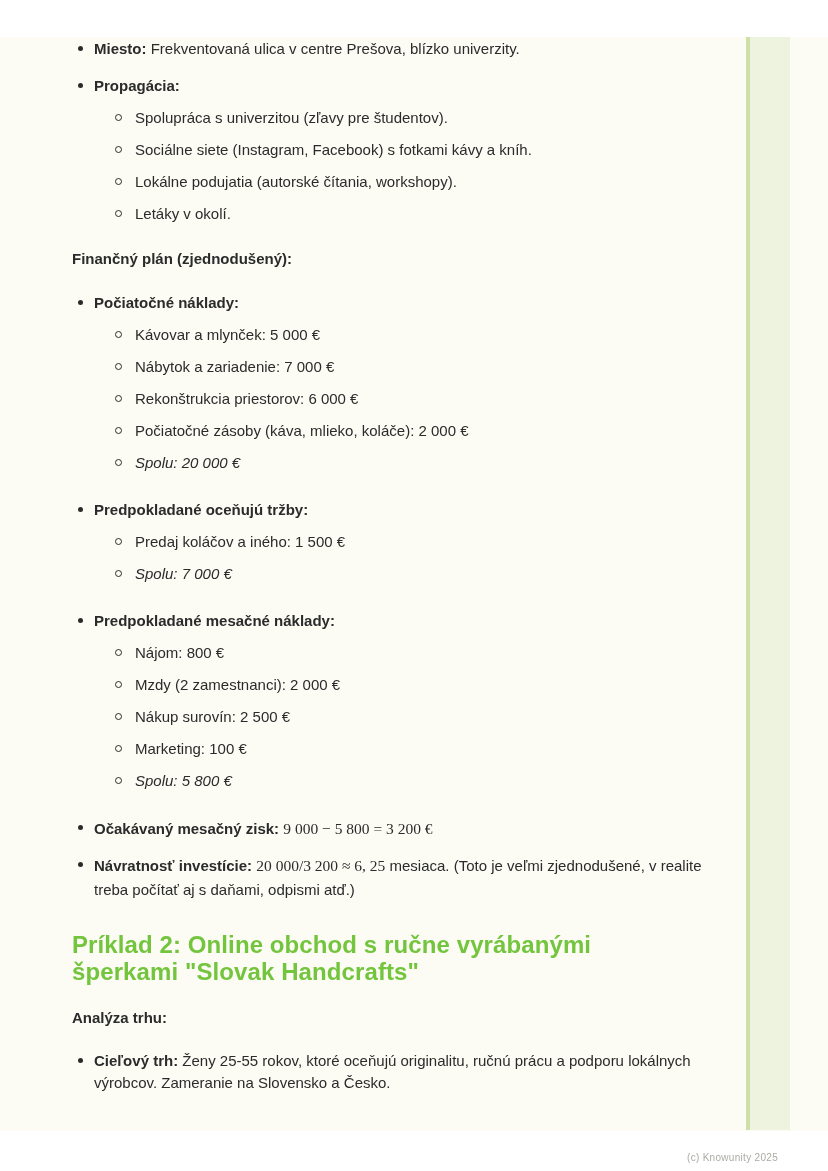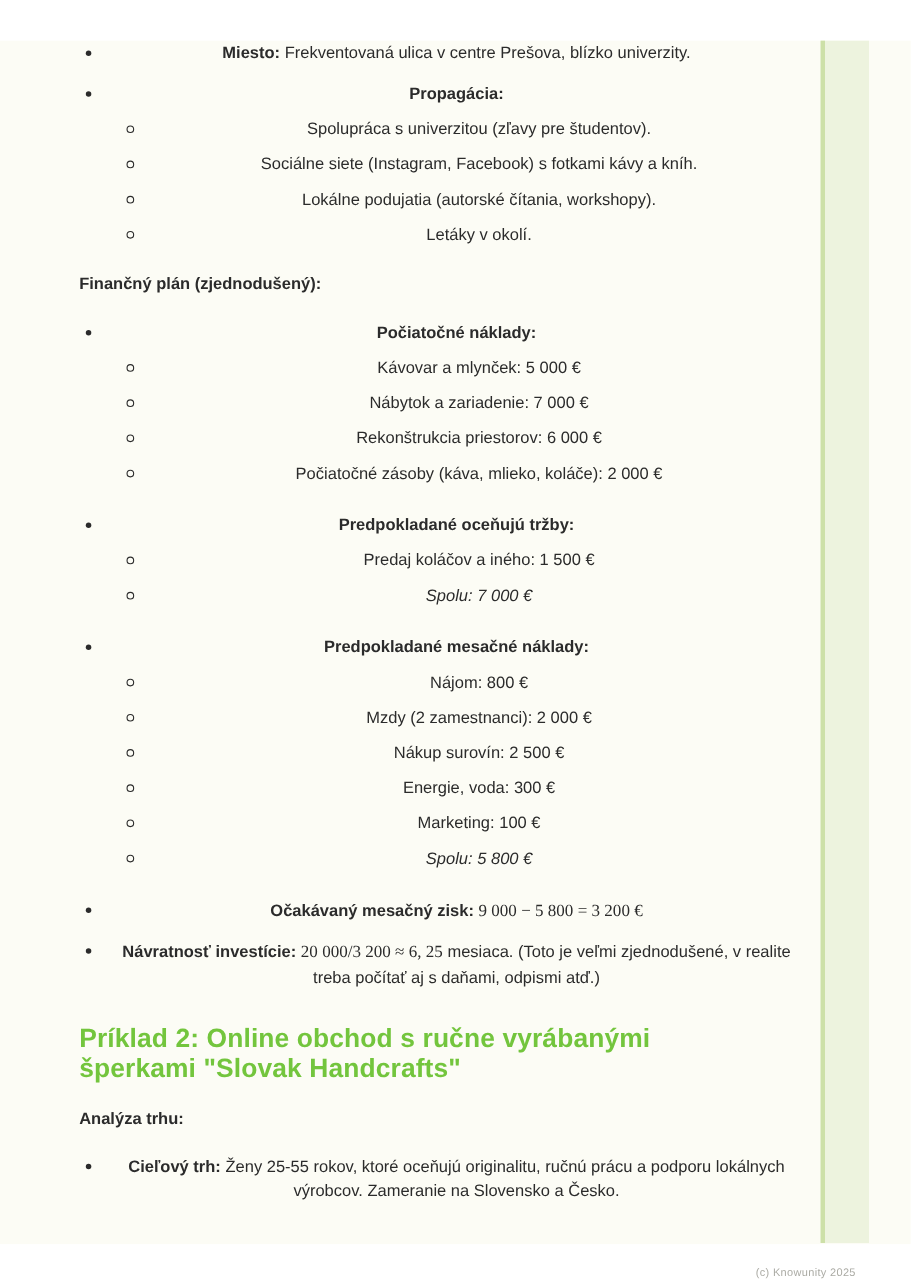--- a/index.html
+++ b/index.html
@@ -13,21 +13,21 @@
   html,body{margin:0;padding:0;}
   body{font-family:"Liberation Sans", sans-serif; background:#ffffff;}
   .page{position:relative; width:828px; height:1171px; background:#ffffff; overflow:hidden;}
   .doc-bg{position:absolute; left:0; top:37px; width:828px; height:1094px; background:var(--doc_bg); z-index:0;}
   .green-bar{position:absolute; left:746px; top:37px; width:44px; height:1093px;
     background:var(--bar_fill); border-left:4px solid var(--bar_edge); box-sizing:border-box; z-index:1;}
   .content{position:absolute; left:72px; top:38px; width:664px; color:var(--text);
     font-size:15px; line-height:22px; z-index:2;}
   b,.b{font-weight:700;}
   ul{list-style:none; margin:0; padding:0;}
-  .l1 > li{position:relative; padding-left:22px; margin-bottom:15px;text-align:center;}
+  .l1 > li{position:relative; padding-left:22px; margin-bottom:15px;}
   .l1 > li::before{content:""; position:absolute; left:6px; top:8px; width:5px; height:5px;
     border-radius:50%; background:var(--text);}
   .l2{margin-top:2px;}
   .l2 > li{position:relative; padding-left:22px; margin-left:19px; margin-top:10px;}
   .l2 > li::before{content:""; position:absolute; left:2px; top:7px; width:5px; height:5px;
     border-radius:50%; border:1.3px solid var(--text); background:transparent; box-sizing:content-box;}
   .it{font-style:italic;}
   .h3{font-weight:700; margin:0 0 22px 0;}
   .h3.mt{margin-top:23px;}
   .group{margin-bottom:25px !important;}
@@ -67,38 +67,38 @@
     <p class="h3 mt">Finančný plán (zjednodušený):</p>
 
     <ul class="l1">
       <li class="group">
         <span class="b">Počiatočné náklady:</span>
         <ul class="l2">
           <li><span>Kávovar a mlynček: 5 000 €</span></li>
           <li><span>Nábytok a zariadenie: 7 000 €</span></li>
           <li><span>Rekonštrukcia priestorov: 6 000 €</span></li>
           <li><span>Počiatočné zásoby (káva, mlieko, koláče): 2 000 €</span></li>
+          <li class="it"><span>Spolu: 20 000 €</span></li>
         </ul>
       </li>
 
       <li class="group">
         <span class="b">Predpokladané oceňujú tržby:</span>
         <ul class="l2">
           <li><span>Predaj koláčov a iného: 1 500 €</span></li>
           <li class="it"><span>Spolu: 7 000 €</span></li>
         </ul>
       </li>
 
       <li class="group">
         <span class="b">Predpokladané mesačné náklady:</span>
         <ul class="l2">
           <li><span>Nájom: 800 €</span></li>
           <li><span>Mzdy (2 zamestnanci): 2 000 €</span></li>
           <li><span>Nákup surovín: 2 500 €</span></li>
-          <li><span>Energie, voda: 300 €</span></li>
           <li><span>Marketing: 100 €</span></li>
           <li class="it"><span>Spolu: 5 800 €</span></li>
         </ul>
       </li>
 
       <li class="summary">
         <span class="b">Očakávaný mesačný zisk:</span>
         <span class="math">9 000 − 5 800 = 3 200 €</span>
       </li>
       <li class="summary">

